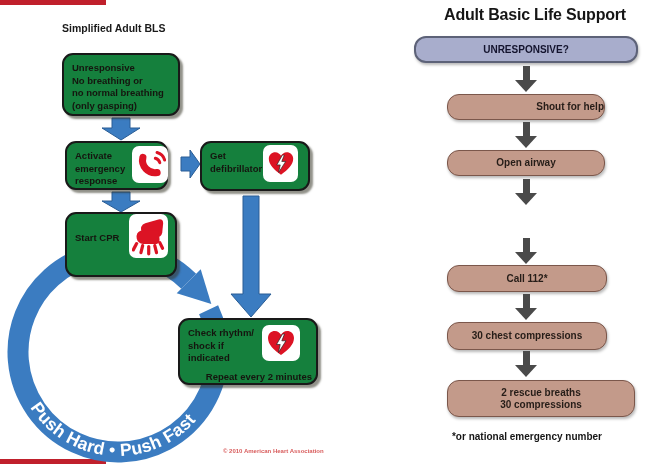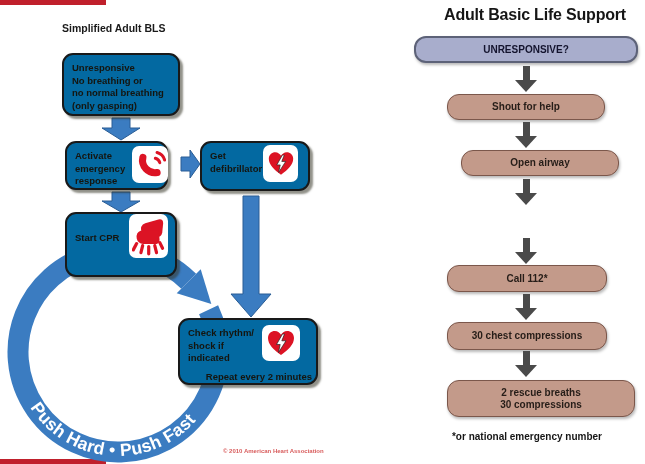--- a/index.html
+++ b/index.html
@@ -7,21 +7,21 @@
     position:relative;width:645px;height:464px;background:#ffffff;
     font-family:"Liberation Sans",sans-serif;overflow:hidden;
   }
   
   .redbar{position:absolute;left:0;width:106px;height:5px;background:#c0202c;}
   .redbar.top{top:0;}
   .redbar.bottom{top:459px;}
   .lp-title{position:absolute;left:62px;top:22px;width:120px;font-size:10.5px;font-weight:bold;color:#1a1a1a;}
   .flow-svg{position:absolute;left:0;top:0;width:322px;height:464px;}
   .kbox{
-    position:absolute;background:#0369a1;border:2px solid #191919;border-radius:11px;
+    position:absolute;background:#15803d;border:2px solid #191919;border-radius:11px;
     box-shadow:3px 3px 2px rgba(55,55,40,.55);
     font-size:9.5px;font-weight:bold;color:#15150f;line-height:12.5px;
     padding:7px 6px 0 8px;box-sizing:border-box;
   }
   .kbox span{display:block;}
   .box-unresponsive{left:62px;top:53px;width:118px;height:63px;}
   .box-activate{left:65px;top:141px;width:103px;height:49px;}
   .box-defib{left:200px;top:141px;width:110px;height:50px;}
   .box-cpr{left:65px;top:212px;width:112px;height:65px;padding-top:18px;}
   .box-check{left:178px;top:318px;width:140px;height:67px;}
@@ -41,22 +41,22 @@
     font-size:16px;font-weight:bold;color:#161616;letter-spacing:-0.2px;}
   .rbox{
     position:absolute;border-radius:12px;display:flex;flex-direction:column;
     align-items:center;justify-content:center;text-align:center;
     font-size:10px;font-weight:bold;box-sizing:border-box;
     box-shadow:1px 2px 3px rgba(0,0,0,.28);line-height:12px;
   }
   .rbox.q{background:#a8adcc;border:2px solid #5d6278;color:#14142e;}
   .rbox.a{background:#c39a8a;border:1.5px solid #7b574b;color:#261d18;}
   .rb0{left:414px;top:36px;width:224px;height:27px;}
-  .rb1{left:447px;top:94px;width:158px;height:26px;}
-  .rb2{left:461px;top:150px;width:158px;height:26px;}
+  .rb1{left:447px;top:94px;width:158px;height:26px;align-items:flex-end;}
+  .rb2{left:447px;top:150px;width:158px;height:26px;}
   .rb3{left:414px;top:208px;width:224px;height:28px;}
   .rb4{left:447px;top:265px;width:160px;height:27px;}
   .rb5{left:447px;top:322px;width:160px;height:28px;}
   .rb6{left:447px;top:380px;width:188px;height:37px;}
   .garrow{position:absolute;left:515px;width:22px;}
   .garrow .shaft{width:7px;height:14px;background:#4a4a4a;margin:0 auto;}
   .garrow .head{width:0;height:0;margin:0 auto;
     border-left:11px solid transparent;border-right:11px solid transparent;
     border-top:12px solid #4a4a4a;}
   .ga0{top:66px;} .ga1{top:122px;} .ga2{top:179px;}

